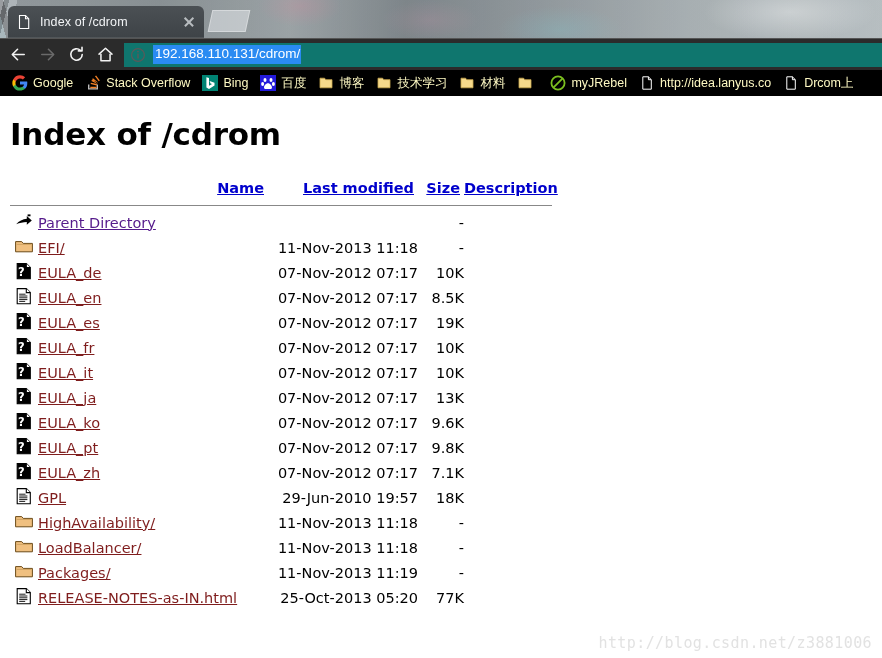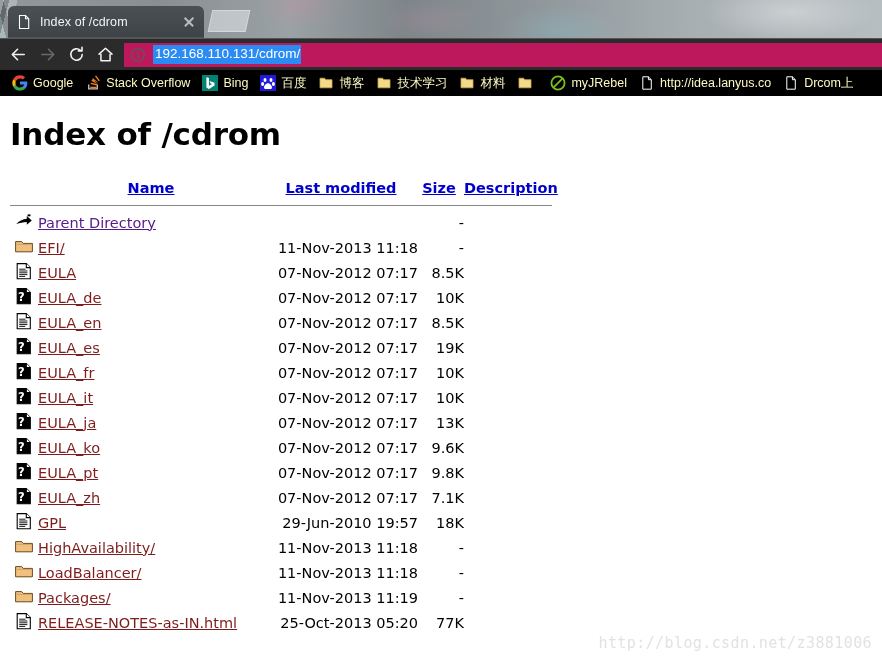--- a/index.html
+++ b/index.html
@@ -86,21 +86,21 @@
   .navbtn {
     width: 29px; height: 30px;
     display: flex; align-items: center; justify-content: center;
     flex: 0 0 auto;
   }
   .navbtn svg { display: block; }
   .omnibox {
     flex: 1 1 auto;
     height: 24px;
     margin: 0 0 0 4px;
-    background: #be185d;
+    background: #0f766e;
     display: flex; align-items: center;
     padding: 0 6px;
   }
   .omni-info { flex: 0 0 16px; width: 16px; height: 16px; margin-right: 7px; }
   .omni-url {
     font-size: 13.5px;
     color: #ffffff;
     background: #2a8bf2;
     padding: 1px 1px 2px 2px;
     white-space: nowrap;
@@ -145,21 +145,21 @@
     letter-spacing: -0.2px;
   }
 
   table.listing {
     border-collapse: collapse;
     margin-top: 28px;
     font-family: "DejaVu Sans", sans-serif;
     font-size: 14.5px;
   }
   table.listing th {
-    text-align: center;
+    text-align: right;
     font-weight: normal;
     padding: 0 4px 5px 0;
     vertical-align: bottom;
   }
   table.listing th a {
     color: #0000cc;
     text-decoration: underline;
     font-weight: bold;
   }
   .hr-row td {
@@ -426,183 +426,170 @@
                 <path d="M1.6 5.6h6.1l1.5 1.8h9.2v8.4H1.6z" fill="#f0c080" stroke="#6b4a18" stroke-width="1"></path>
                 <path d="M2.6 8.4h14.8" stroke="#c79a5a" stroke-width=".8" fill="none"></path>
               </svg></td>
             <td class="c-name"><a href="#">EFI/</a></td>
             <td class="c-date">11-Nov-2013 11:18</td>
             <td class="c-size">-</td>
             <td class="c-desc"></td>
           </tr>
           <tr>
             <td class="c-icon"><svg viewBox="0 0 20 20" width="20" height="20">
+                <path d="M3.2 2.6h9.1l4 4v11.1H3.2z" fill="#000000" stroke="#000000" stroke-width="1.1"></path>
+                <path d="M12.3 2.6v4h4" fill="#ffffff" stroke="#000000" stroke-width="1.1"></path>
+                <text x="7.3" y="14.6" font-family="DejaVu Sans, sans-serif" font-size="11.5" font-weight="bold" fill="#ffffff" text-anchor="middle">?</text>
+              </svg></td>
+            <td class="c-name"><a href="#">EULA_de</a></td>
+            <td class="c-date">07-Nov-2012 07:17</td>
+            <td class="c-size">10K</td>
+            <td class="c-desc"></td>
+          </tr>
+          <tr>
+            <td class="c-icon"><svg viewBox="0 0 20 20" width="20" height="20">
                 <path d="M3.2 2.6h9.1l4 4v11.1H3.2z" fill="#ffffff" stroke="#000000" stroke-width="1.1"></path>
                 <path d="M12.3 2.6v4h4" fill="#ffffff" stroke="#000000" stroke-width="1.1"></path>
                 <g stroke="#000000" stroke-width=".9">
                   <path d="M5.2 8.2h6.3M5.2 10h8.2M5.2 11.8h8.2M5.2 13.6h8.2M5.2 15.4h6"></path>
                 </g>
               </svg></td>
-            <td class="c-name"><a href="#">EULA</a></td>
+            <td class="c-name"><a href="#">EULA_en</a></td>
             <td class="c-date">07-Nov-2012 07:17</td>
             <td class="c-size">8.5K</td>
             <td class="c-desc"></td>
           </tr>
           <tr>
             <td class="c-icon"><svg viewBox="0 0 20 20" width="20" height="20">
                 <path d="M3.2 2.6h9.1l4 4v11.1H3.2z" fill="#000000" stroke="#000000" stroke-width="1.1"></path>
                 <path d="M12.3 2.6v4h4" fill="#ffffff" stroke="#000000" stroke-width="1.1"></path>
                 <text x="7.3" y="14.6" font-family="DejaVu Sans, sans-serif" font-size="11.5" font-weight="bold" fill="#ffffff" text-anchor="middle">?</text>
               </svg></td>
-            <td class="c-name"><a href="#">EULA_de</a></td>
+            <td class="c-name"><a href="#">EULA_es</a></td>
+            <td class="c-date">07-Nov-2012 07:17</td>
+            <td class="c-size">19K</td>
+            <td class="c-desc"></td>
+          </tr>
+          <tr>
+            <td class="c-icon"><svg viewBox="0 0 20 20" width="20" height="20">
+                <path d="M3.2 2.6h9.1l4 4v11.1H3.2z" fill="#000000" stroke="#000000" stroke-width="1.1"></path>
+                <path d="M12.3 2.6v4h4" fill="#ffffff" stroke="#000000" stroke-width="1.1"></path>
+                <text x="7.3" y="14.6" font-family="DejaVu Sans, sans-serif" font-size="11.5" font-weight="bold" fill="#ffffff" text-anchor="middle">?</text>
+              </svg></td>
+            <td class="c-name"><a href="#">EULA_fr</a></td>
             <td class="c-date">07-Nov-2012 07:17</td>
             <td class="c-size">10K</td>
+            <td class="c-desc"></td>
+          </tr>
+          <tr>
+            <td class="c-icon"><svg viewBox="0 0 20 20" width="20" height="20">
+                <path d="M3.2 2.6h9.1l4 4v11.1H3.2z" fill="#000000" stroke="#000000" stroke-width="1.1"></path>
+                <path d="M12.3 2.6v4h4" fill="#ffffff" stroke="#000000" stroke-width="1.1"></path>
+                <text x="7.3" y="14.6" font-family="DejaVu Sans, sans-serif" font-size="11.5" font-weight="bold" fill="#ffffff" text-anchor="middle">?</text>
+              </svg></td>
+            <td class="c-name"><a href="#">EULA_it</a></td>
+            <td class="c-date">07-Nov-2012 07:17</td>
+            <td class="c-size">10K</td>
+            <td class="c-desc"></td>
+          </tr>
+          <tr>
+            <td class="c-icon"><svg viewBox="0 0 20 20" width="20" height="20">
+                <path d="M3.2 2.6h9.1l4 4v11.1H3.2z" fill="#000000" stroke="#000000" stroke-width="1.1"></path>
+                <path d="M12.3 2.6v4h4" fill="#ffffff" stroke="#000000" stroke-width="1.1"></path>
+                <text x="7.3" y="14.6" font-family="DejaVu Sans, sans-serif" font-size="11.5" font-weight="bold" fill="#ffffff" text-anchor="middle">?</text>
+              </svg></td>
+            <td class="c-name"><a href="#">EULA_ja</a></td>
+            <td class="c-date">07-Nov-2012 07:17</td>
+            <td class="c-size">13K</td>
+            <td class="c-desc"></td>
+          </tr>
+          <tr>
+            <td class="c-icon"><svg viewBox="0 0 20 20" width="20" height="20">
+                <path d="M3.2 2.6h9.1l4 4v11.1H3.2z" fill="#000000" stroke="#000000" stroke-width="1.1"></path>
+                <path d="M12.3 2.6v4h4" fill="#ffffff" stroke="#000000" stroke-width="1.1"></path>
+                <text x="7.3" y="14.6" font-family="DejaVu Sans, sans-serif" font-size="11.5" font-weight="bold" fill="#ffffff" text-anchor="middle">?</text>
+              </svg></td>
+            <td class="c-name"><a href="#">EULA_ko</a></td>
+            <td class="c-date">07-Nov-2012 07:17</td>
+            <td class="c-size">9.6K</td>
+            <td class="c-desc"></td>
+          </tr>
+          <tr>
+            <td class="c-icon"><svg viewBox="0 0 20 20" width="20" height="20">
+                <path d="M3.2 2.6h9.1l4 4v11.1H3.2z" fill="#000000" stroke="#000000" stroke-width="1.1"></path>
+                <path d="M12.3 2.6v4h4" fill="#ffffff" stroke="#000000" stroke-width="1.1"></path>
+                <text x="7.3" y="14.6" font-family="DejaVu Sans, sans-serif" font-size="11.5" font-weight="bold" fill="#ffffff" text-anchor="middle">?</text>
+              </svg></td>
+            <td class="c-name"><a href="#">EULA_pt</a></td>
+            <td class="c-date">07-Nov-2012 07:17</td>
+            <td class="c-size">9.8K</td>
+            <td class="c-desc"></td>
+          </tr>
+          <tr>
+            <td class="c-icon"><svg viewBox="0 0 20 20" width="20" height="20">
+                <path d="M3.2 2.6h9.1l4 4v11.1H3.2z" fill="#000000" stroke="#000000" stroke-width="1.1"></path>
+                <path d="M12.3 2.6v4h4" fill="#ffffff" stroke="#000000" stroke-width="1.1"></path>
+                <text x="7.3" y="14.6" font-family="DejaVu Sans, sans-serif" font-size="11.5" font-weight="bold" fill="#ffffff" text-anchor="middle">?</text>
+              </svg></td>
+            <td class="c-name"><a href="#">EULA_zh</a></td>
+            <td class="c-date">07-Nov-2012 07:17</td>
+            <td class="c-size">7.1K</td>
             <td class="c-desc"></td>
           </tr>
           <tr>
             <td class="c-icon"><svg viewBox="0 0 20 20" width="20" height="20">
                 <path d="M3.2 2.6h9.1l4 4v11.1H3.2z" fill="#ffffff" stroke="#000000" stroke-width="1.1"></path>
                 <path d="M12.3 2.6v4h4" fill="#ffffff" stroke="#000000" stroke-width="1.1"></path>
                 <g stroke="#000000" stroke-width=".9">
                   <path d="M5.2 8.2h6.3M5.2 10h8.2M5.2 11.8h8.2M5.2 13.6h8.2M5.2 15.4h6"></path>
                 </g>
               </svg></td>
-            <td class="c-name"><a href="#">EULA_en</a></td>
-            <td class="c-date">07-Nov-2012 07:17</td>
-            <td class="c-size">8.5K</td>
-            <td class="c-desc"></td>
-          </tr>
-          <tr>
-            <td class="c-icon"><svg viewBox="0 0 20 20" width="20" height="20">
-                <path d="M3.2 2.6h9.1l4 4v11.1H3.2z" fill="#000000" stroke="#000000" stroke-width="1.1"></path>
-                <path d="M12.3 2.6v4h4" fill="#ffffff" stroke="#000000" stroke-width="1.1"></path>
-                <text x="7.3" y="14.6" font-family="DejaVu Sans, sans-serif" font-size="11.5" font-weight="bold" fill="#ffffff" text-anchor="middle">?</text>
-              </svg></td>
-            <td class="c-name"><a href="#">EULA_es</a></td>
-            <td class="c-date">07-Nov-2012 07:17</td>
-            <td class="c-size">19K</td>
-            <td class="c-desc"></td>
-          </tr>
-          <tr>
-            <td class="c-icon"><svg viewBox="0 0 20 20" width="20" height="20">
-                <path d="M3.2 2.6h9.1l4 4v11.1H3.2z" fill="#000000" stroke="#000000" stroke-width="1.1"></path>
-                <path d="M12.3 2.6v4h4" fill="#ffffff" stroke="#000000" stroke-width="1.1"></path>
-                <text x="7.3" y="14.6" font-family="DejaVu Sans, sans-serif" font-size="11.5" font-weight="bold" fill="#ffffff" text-anchor="middle">?</text>
-              </svg></td>
-            <td class="c-name"><a href="#">EULA_fr</a></td>
-            <td class="c-date">07-Nov-2012 07:17</td>
-            <td class="c-size">10K</td>
-            <td class="c-desc"></td>
-          </tr>
-          <tr>
-            <td class="c-icon"><svg viewBox="0 0 20 20" width="20" height="20">
-                <path d="M3.2 2.6h9.1l4 4v11.1H3.2z" fill="#000000" stroke="#000000" stroke-width="1.1"></path>
-                <path d="M12.3 2.6v4h4" fill="#ffffff" stroke="#000000" stroke-width="1.1"></path>
-                <text x="7.3" y="14.6" font-family="DejaVu Sans, sans-serif" font-size="11.5" font-weight="bold" fill="#ffffff" text-anchor="middle">?</text>
-              </svg></td>
-            <td class="c-name"><a href="#">EULA_it</a></td>
-            <td class="c-date">07-Nov-2012 07:17</td>
-            <td class="c-size">10K</td>
-            <td class="c-desc"></td>
-          </tr>
-          <tr>
-            <td class="c-icon"><svg viewBox="0 0 20 20" width="20" height="20">
-                <path d="M3.2 2.6h9.1l4 4v11.1H3.2z" fill="#000000" stroke="#000000" stroke-width="1.1"></path>
-                <path d="M12.3 2.6v4h4" fill="#ffffff" stroke="#000000" stroke-width="1.1"></path>
-                <text x="7.3" y="14.6" font-family="DejaVu Sans, sans-serif" font-size="11.5" font-weight="bold" fill="#ffffff" text-anchor="middle">?</text>
-              </svg></td>
-            <td class="c-name"><a href="#">EULA_ja</a></td>
-            <td class="c-date">07-Nov-2012 07:17</td>
-            <td class="c-size">13K</td>
-            <td class="c-desc"></td>
-          </tr>
-          <tr>
-            <td class="c-icon"><svg viewBox="0 0 20 20" width="20" height="20">
-                <path d="M3.2 2.6h9.1l4 4v11.1H3.2z" fill="#000000" stroke="#000000" stroke-width="1.1"></path>
-                <path d="M12.3 2.6v4h4" fill="#ffffff" stroke="#000000" stroke-width="1.1"></path>
-                <text x="7.3" y="14.6" font-family="DejaVu Sans, sans-serif" font-size="11.5" font-weight="bold" fill="#ffffff" text-anchor="middle">?</text>
-              </svg></td>
-            <td class="c-name"><a href="#">EULA_ko</a></td>
-            <td class="c-date">07-Nov-2012 07:17</td>
-            <td class="c-size">9.6K</td>
-            <td class="c-desc"></td>
-          </tr>
-          <tr>
-            <td class="c-icon"><svg viewBox="0 0 20 20" width="20" height="20">
-                <path d="M3.2 2.6h9.1l4 4v11.1H3.2z" fill="#000000" stroke="#000000" stroke-width="1.1"></path>
-                <path d="M12.3 2.6v4h4" fill="#ffffff" stroke="#000000" stroke-width="1.1"></path>
-                <text x="7.3" y="14.6" font-family="DejaVu Sans, sans-serif" font-size="11.5" font-weight="bold" fill="#ffffff" text-anchor="middle">?</text>
-              </svg></td>
-            <td class="c-name"><a href="#">EULA_pt</a></td>
-            <td class="c-date">07-Nov-2012 07:17</td>
-            <td class="c-size">9.8K</td>
-            <td class="c-desc"></td>
-          </tr>
-          <tr>
-            <td class="c-icon"><svg viewBox="0 0 20 20" width="20" height="20">
-                <path d="M3.2 2.6h9.1l4 4v11.1H3.2z" fill="#000000" stroke="#000000" stroke-width="1.1"></path>
-                <path d="M12.3 2.6v4h4" fill="#ffffff" stroke="#000000" stroke-width="1.1"></path>
-                <text x="7.3" y="14.6" font-family="DejaVu Sans, sans-serif" font-size="11.5" font-weight="bold" fill="#ffffff" text-anchor="middle">?</text>
-              </svg></td>
-            <td class="c-name"><a href="#">EULA_zh</a></td>
-            <td class="c-date">07-Nov-2012 07:17</td>
-            <td class="c-size">7.1K</td>
+            <td class="c-name"><a href="#">GPL</a></td>
+            <td class="c-date">29-Jun-2010 19:57</td>
+            <td class="c-size">18K</td>
+            <td class="c-desc"></td>
+          </tr>
+          <tr>
+            <td class="c-icon"><svg viewBox="0 0 20 20" width="20" height="20">
+                <path d="M1.6 5.6h6.1l1.5 1.8h9.2v8.4H1.6z" fill="#f0c080" stroke="#6b4a18" stroke-width="1"></path>
+                <path d="M2.6 8.4h14.8" stroke="#c79a5a" stroke-width=".8" fill="none"></path>
+              </svg></td>
+            <td class="c-name"><a href="#">HighAvailability/</a></td>
+            <td class="c-date">11-Nov-2013 11:18</td>
+            <td class="c-size">-</td>
+            <td class="c-desc"></td>
+          </tr>
+          <tr>
+            <td class="c-icon"><svg viewBox="0 0 20 20" width="20" height="20">
+                <path d="M1.6 5.6h6.1l1.5 1.8h9.2v8.4H1.6z" fill="#f0c080" stroke="#6b4a18" stroke-width="1"></path>
+                <path d="M2.6 8.4h14.8" stroke="#c79a5a" stroke-width=".8" fill="none"></path>
+              </svg></td>
+            <td class="c-name"><a href="#">LoadBalancer/</a></td>
+            <td class="c-date">11-Nov-2013 11:18</td>
+            <td class="c-size">-</td>
+            <td class="c-desc"></td>
+          </tr>
+          <tr>
+            <td class="c-icon"><svg viewBox="0 0 20 20" width="20" height="20">
+                <path d="M1.6 5.6h6.1l1.5 1.8h9.2v8.4H1.6z" fill="#f0c080" stroke="#6b4a18" stroke-width="1"></path>
+                <path d="M2.6 8.4h14.8" stroke="#c79a5a" stroke-width=".8" fill="none"></path>
+              </svg></td>
+            <td class="c-name"><a href="#">Packages/</a></td>
+            <td class="c-date">11-Nov-2013 11:19</td>
+            <td class="c-size">-</td>
             <td class="c-desc"></td>
           </tr>
           <tr>
             <td class="c-icon"><svg viewBox="0 0 20 20" width="20" height="20">
                 <path d="M3.2 2.6h9.1l4 4v11.1H3.2z" fill="#ffffff" stroke="#000000" stroke-width="1.1"></path>
                 <path d="M12.3 2.6v4h4" fill="#ffffff" stroke="#000000" stroke-width="1.1"></path>
                 <g stroke="#000000" stroke-width=".9">
                   <path d="M5.2 8.2h6.3M5.2 10h8.2M5.2 11.8h8.2M5.2 13.6h8.2M5.2 15.4h6"></path>
                 </g>
               </svg></td>
-            <td class="c-name"><a href="#">GPL</a></td>
-            <td class="c-date">29-Jun-2010 19:57</td>
-            <td class="c-size">18K</td>
-            <td class="c-desc"></td>
-          </tr>
-          <tr>
-            <td class="c-icon"><svg viewBox="0 0 20 20" width="20" height="20">
-                <path d="M1.6 5.6h6.1l1.5 1.8h9.2v8.4H1.6z" fill="#f0c080" stroke="#6b4a18" stroke-width="1"></path>
-                <path d="M2.6 8.4h14.8" stroke="#c79a5a" stroke-width=".8" fill="none"></path>
-              </svg></td>
-            <td class="c-name"><a href="#">HighAvailability/</a></td>
-            <td class="c-date">11-Nov-2013 11:18</td>
-            <td class="c-size">-</td>
-            <td class="c-desc"></td>
-          </tr>
-          <tr>
-            <td class="c-icon"><svg viewBox="0 0 20 20" width="20" height="20">
-                <path d="M1.6 5.6h6.1l1.5 1.8h9.2v8.4H1.6z" fill="#f0c080" stroke="#6b4a18" stroke-width="1"></path>
-                <path d="M2.6 8.4h14.8" stroke="#c79a5a" stroke-width=".8" fill="none"></path>
-              </svg></td>
-            <td class="c-name"><a href="#">LoadBalancer/</a></td>
-            <td class="c-date">11-Nov-2013 11:18</td>
-            <td class="c-size">-</td>
-            <td class="c-desc"></td>
-          </tr>
-          <tr>
-            <td class="c-icon"><svg viewBox="0 0 20 20" width="20" height="20">
-                <path d="M1.6 5.6h6.1l1.5 1.8h9.2v8.4H1.6z" fill="#f0c080" stroke="#6b4a18" stroke-width="1"></path>
-                <path d="M2.6 8.4h14.8" stroke="#c79a5a" stroke-width=".8" fill="none"></path>
-              </svg></td>
-            <td class="c-name"><a href="#">Packages/</a></td>
-            <td class="c-date">11-Nov-2013 11:19</td>
-            <td class="c-size">-</td>
-            <td class="c-desc"></td>
-          </tr>
-          <tr>
-            <td class="c-icon"><svg viewBox="0 0 20 20" width="20" height="20">
-                <path d="M3.2 2.6h9.1l4 4v11.1H3.2z" fill="#ffffff" stroke="#000000" stroke-width="1.1"></path>
-                <path d="M12.3 2.6v4h4" fill="#ffffff" stroke="#000000" stroke-width="1.1"></path>
-                <g stroke="#000000" stroke-width=".9">
-                  <path d="M5.2 8.2h6.3M5.2 10h8.2M5.2 11.8h8.2M5.2 13.6h8.2M5.2 15.4h6"></path>
-                </g>
-              </svg></td>
             <td class="c-name"><a href="#">RELEASE-NOTES-as-IN.html</a></td>
             <td class="c-date">25-Oct-2013 05:20</td>
             <td class="c-size">77K</td>
             <td class="c-desc"></td>
           </tr>
         </tbody>
     </table>
 
     <div class="watermark">http://blog.csdn.net/z3881006</div>
   </div>

